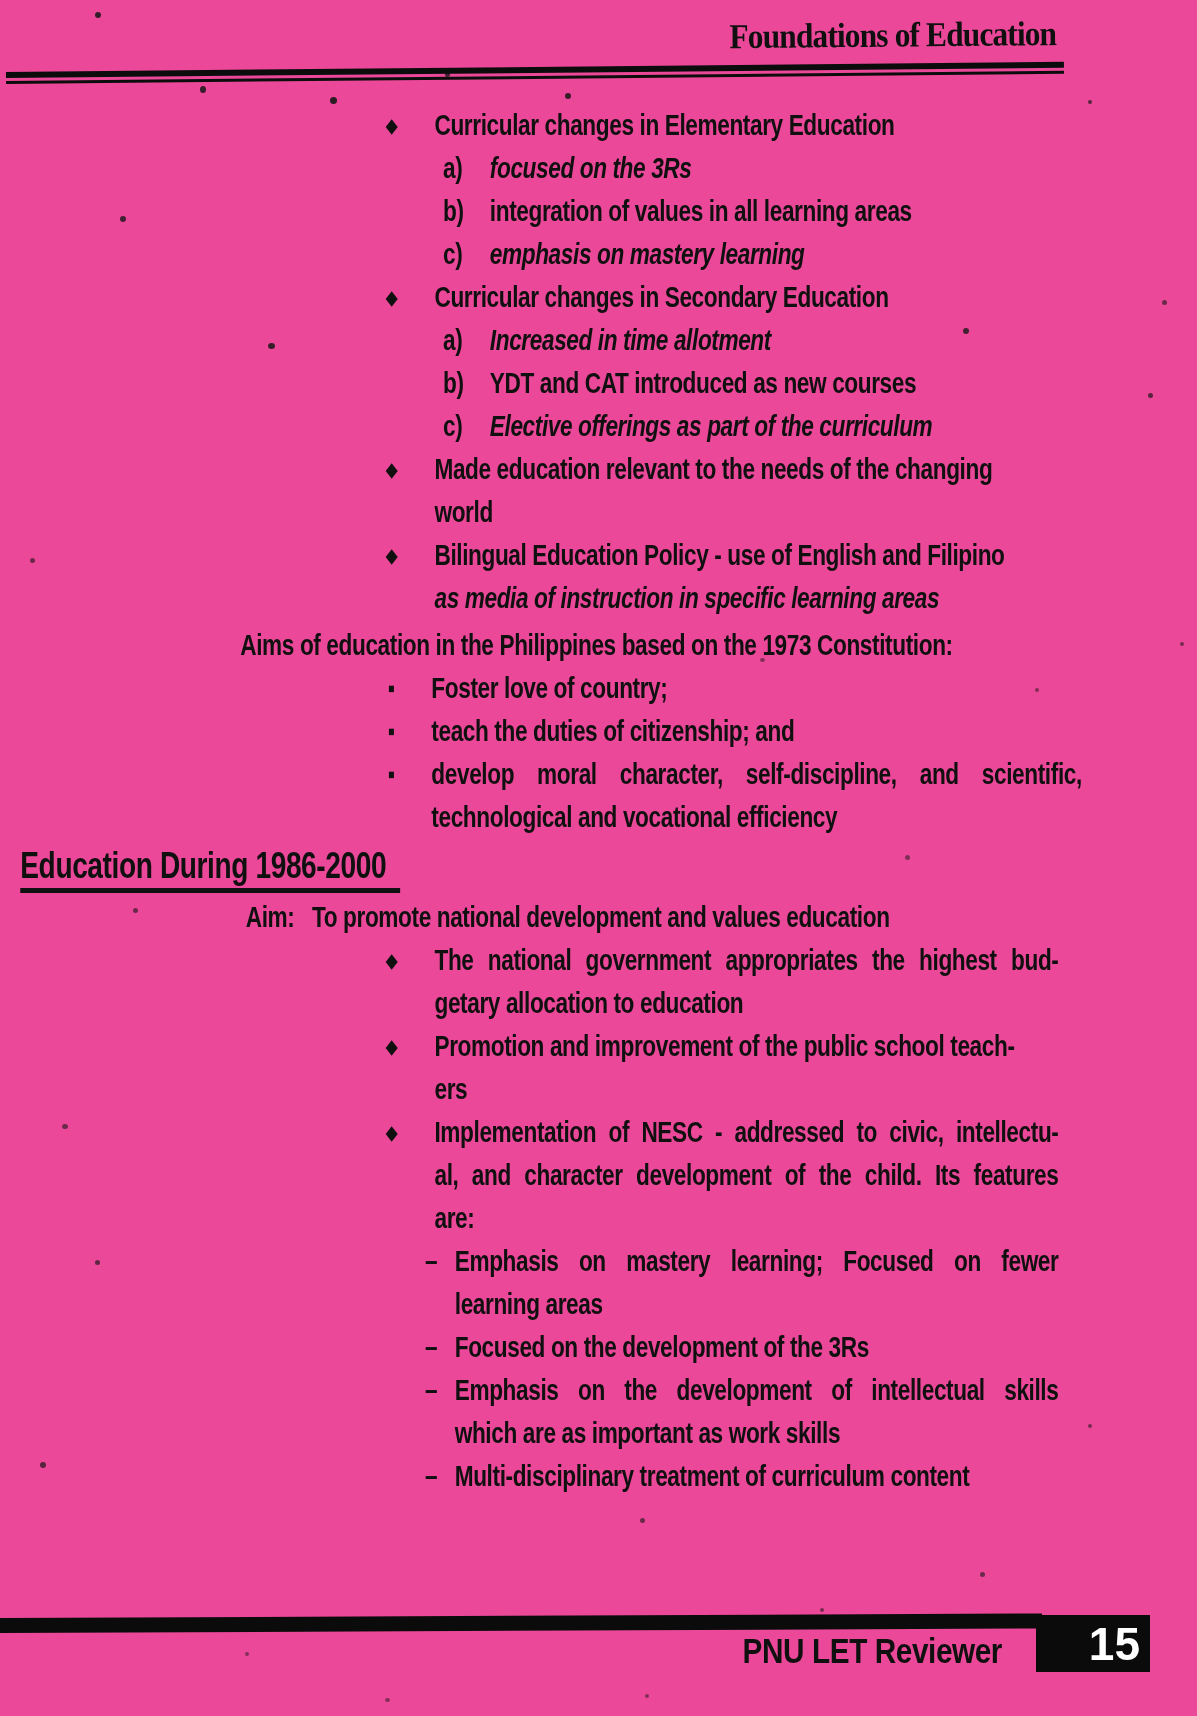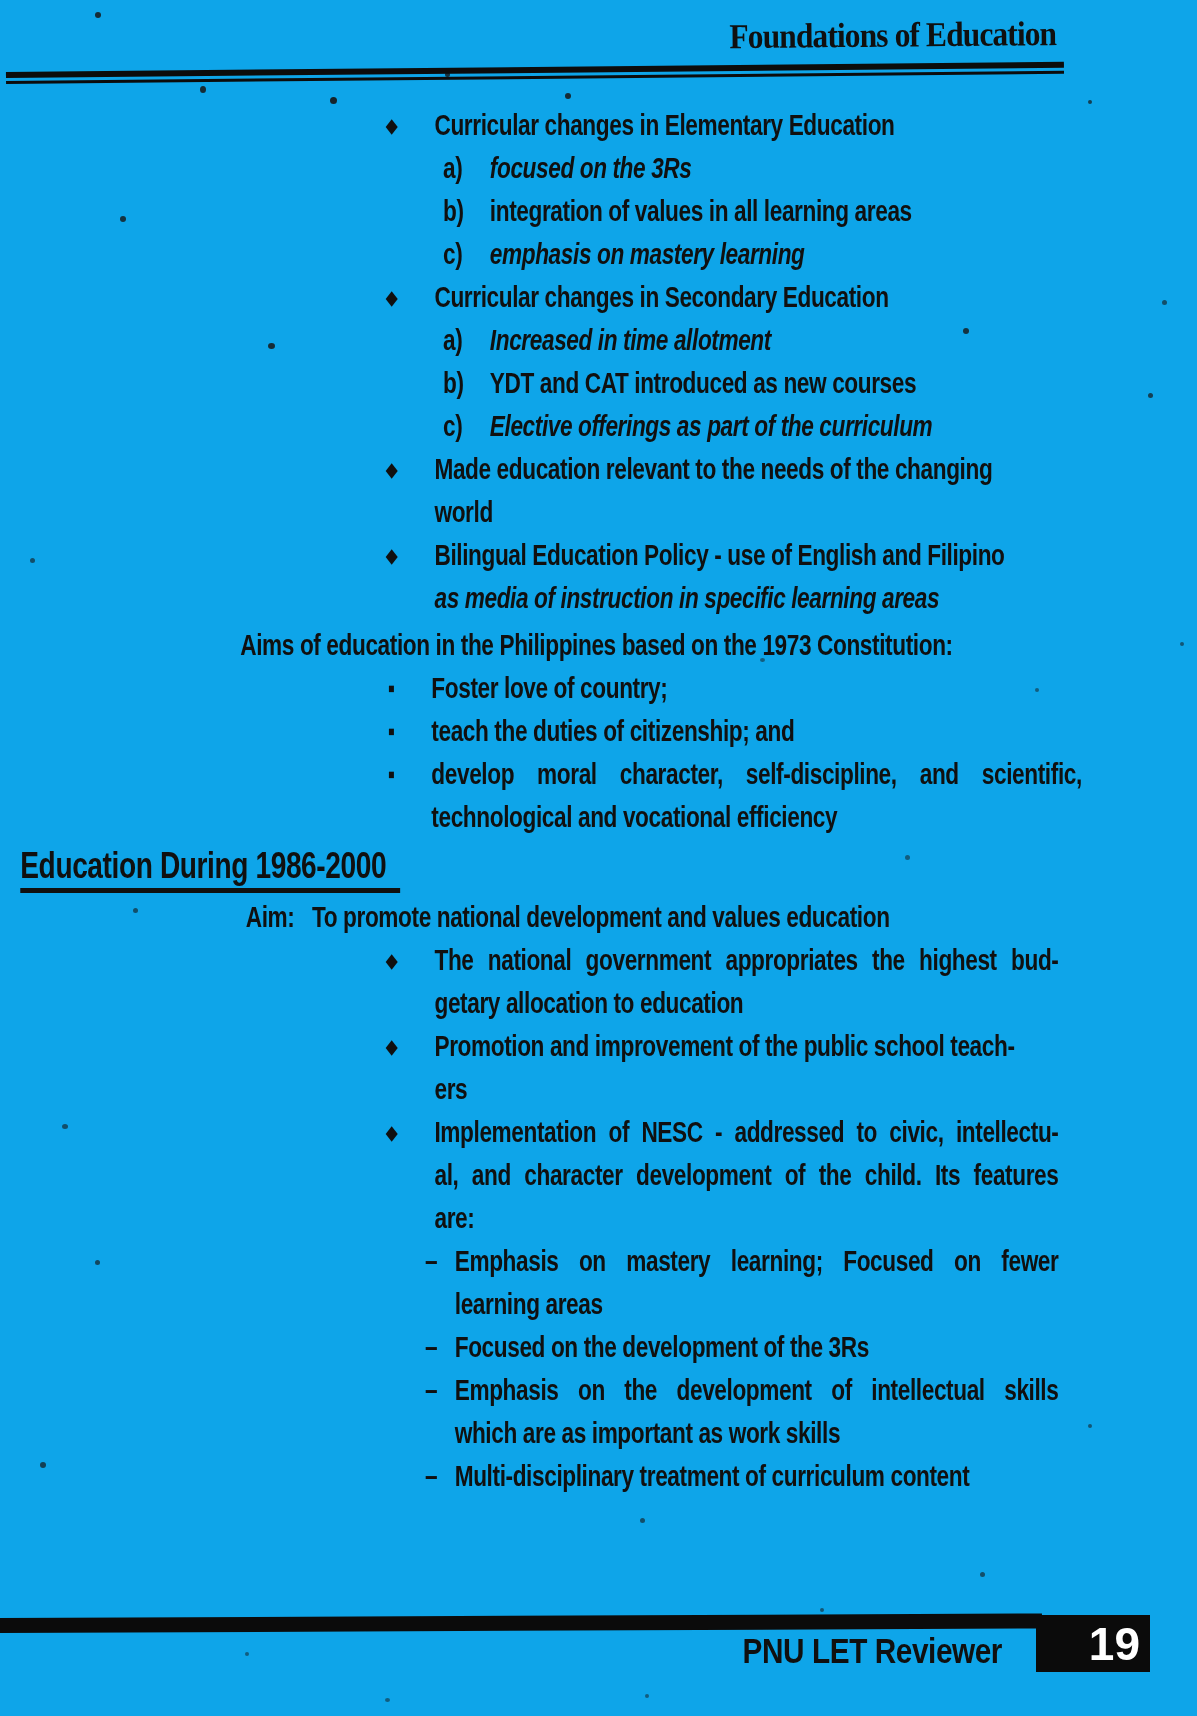--- a/index.html
+++ b/index.html
@@ -1,20 +1,20 @@
 <!DOCTYPE html>
 <html><head>
 <meta charset="utf-8">
 <style>
   html,body{margin:0;padding:0;background:#e8e8e6;}
   .page{
     position:relative;
     width:1197px;height:1716px;
     margin:0 auto;
-    background:#0ea5e9;
+    background:#ec4899;
     color:#101010;
     font-family:"Liberation Sans", sans-serif;
     overflow:hidden;
   }
   
   .htitle{
     position:absolute;top:14px;left:0;width:1056px;
     text-align:right;
     font-family:"Liberation Serif", serif;
     font-weight:bold;font-size:35px;letter-spacing:-1px;
@@ -243,16 +243,16 @@
       <div class="txt">
         <div class="nw">Multi-disciplinary treatment of curriculum content</div>
       </div>
     </div>
 
   </div>
 
   <div class="fbar"></div>
   <div class="fbrand">PNU LET Reviewer</div>
   <div class="fbox">
-    <span>19</span>
+    <span>15</span>
   </div>
 
 </div>
 
 </body></html>

